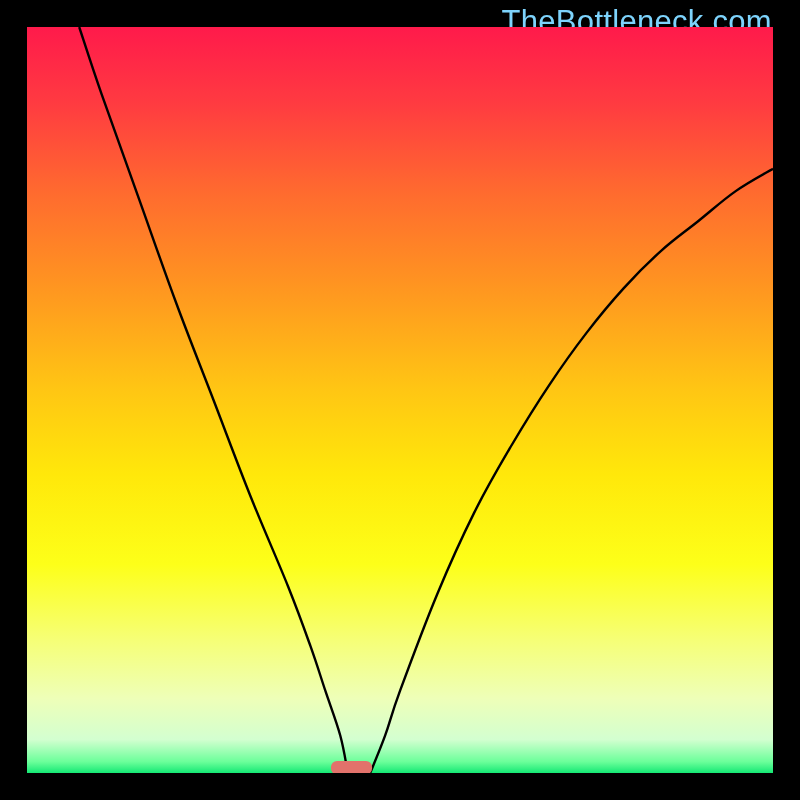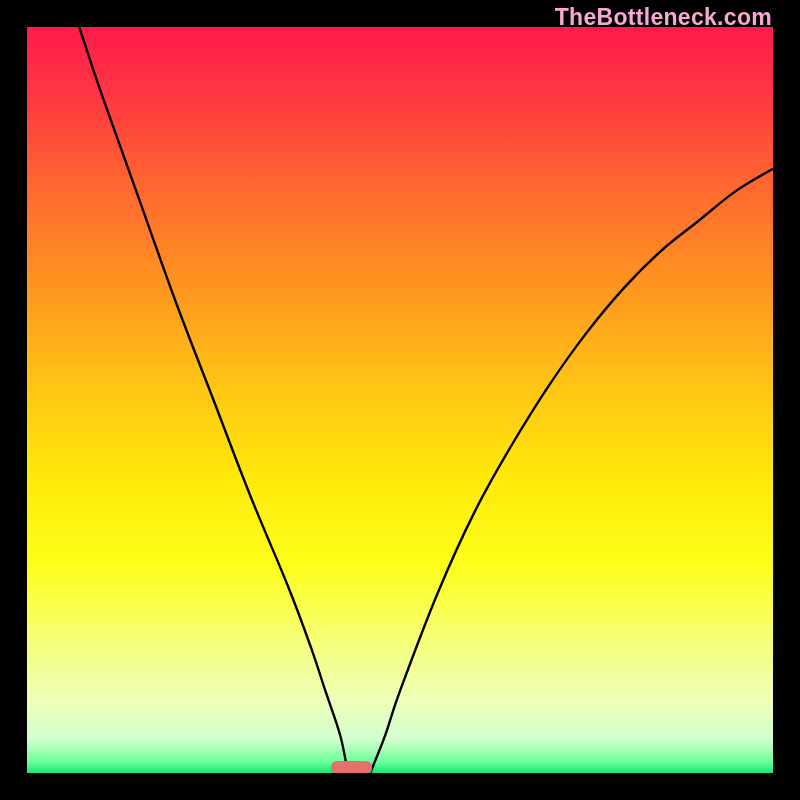--- a/index.html
+++ b/index.html
@@ -23,23 +23,23 @@
     top: 27px;
     left: 27px;
     width: 746px;
     height: 746px;
     overflow: hidden;
   }
   .watermark {
     position: absolute;
     top: 4px;
     right: 28px;
-    color: #f9a8d4;
-    font-size: 23px;
-    font-weight: 700;
+    color: #7dd3fc;
+    font-size: 31px;
+    font-weight: 400;
     letter-spacing: 0.3px;
   }
   svg {
     display: block;
   }
 </style>
 </head>
 <body>
 
 <div class="frame">

